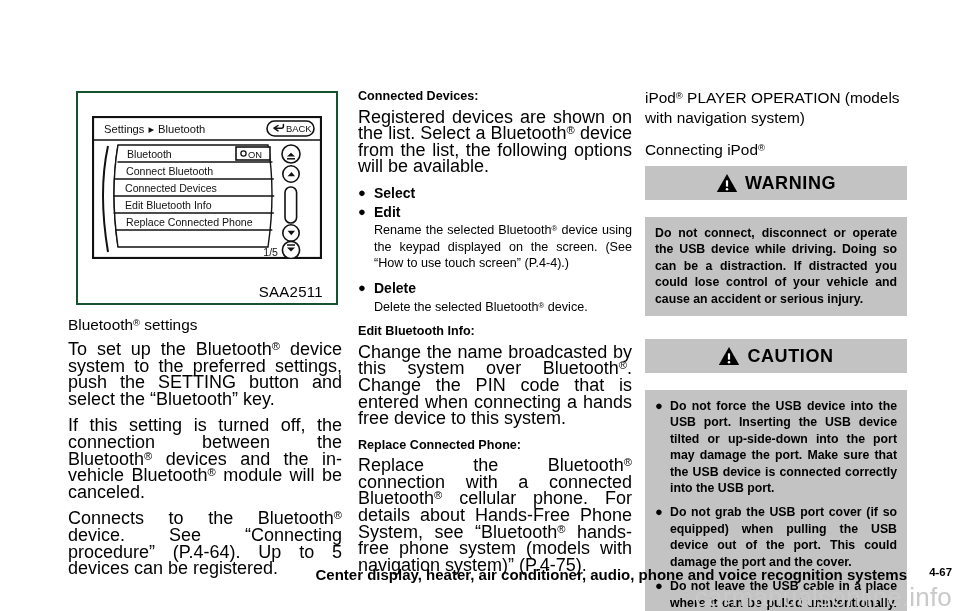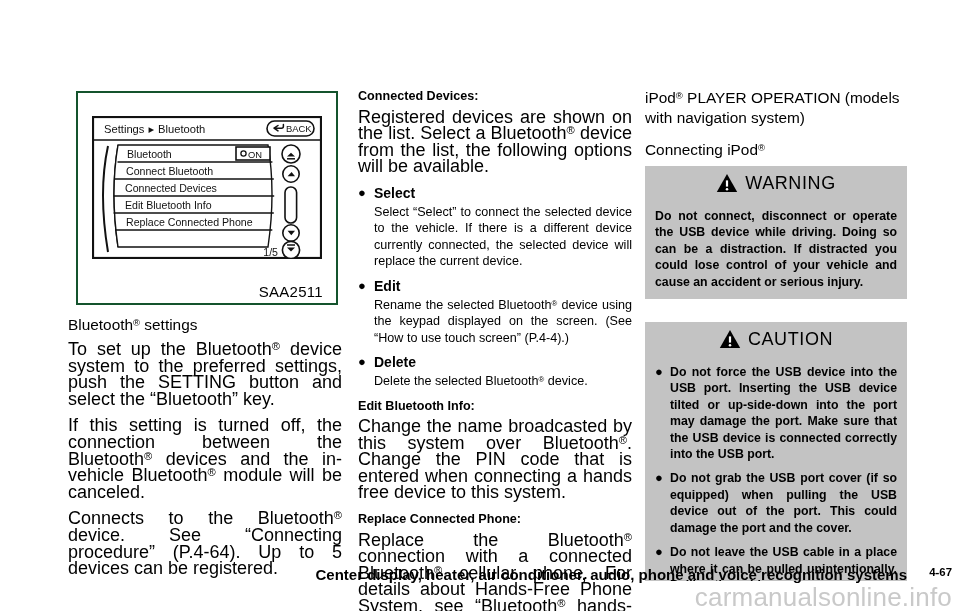--- a/index.html
+++ b/index.html
@@ -118,27 +118,27 @@
   .callout-header {
     background: #c3c3c3;
     height: 34px;
     display: flex;
     align-items: center;
     justify-content: center;
     gap: 7px;
   }
   .callout-header .ct-label {
     font-size: 18px;
-    font-weight: normal;
+    font-weight: bold;
     letter-spacing: 0.6px;
   }
   .callout-body {
     background: #c3c3c3;
     padding: 8px 10px 9px 10px;
-    margin-top: 0;
+    margin-top: 17px;
   }
   .callout-body p,
   .callout-body .cb-item-text {
     font-size: 12.3px;
     line-height: 16.4px;
     font-weight: bold;
     text-align: justify;
   }
   .cb-item {
     display: flex;
@@ -289,21 +289,20 @@
 
     <h3 class="head-bold">Connected Devices:</h3>
     <p class="body-text">
       <span>Registered devices are shown on the list. Select a Bluetooth</span><sup class="reg">®</sup><span> device from the list, the following options will be available.</span>
     </p>
 
     <div class="bullet-row">
       <span class="bullet-dot">●</span>
       <span class="bullet-label">Select</span>
     </div>
-    <p class="bullet-body">Select “Select” to connect the selected device to the vehicle. If there is a different device currently connected, the selected device will replace the current device.</p>
 
     <div class="bullet-row">
       <span class="bullet-dot">●</span>
       <span class="bullet-label">Edit</span>
     </div>
     <p class="bullet-body">
       <span>Rename the selected Bluetooth</span><sup class="reg">®</sup><span> device using the keypad displayed on the screen. (See “How to use touch screen” (P.4-4).)</span>
     </p>
 
     <div class="bullet-row">

